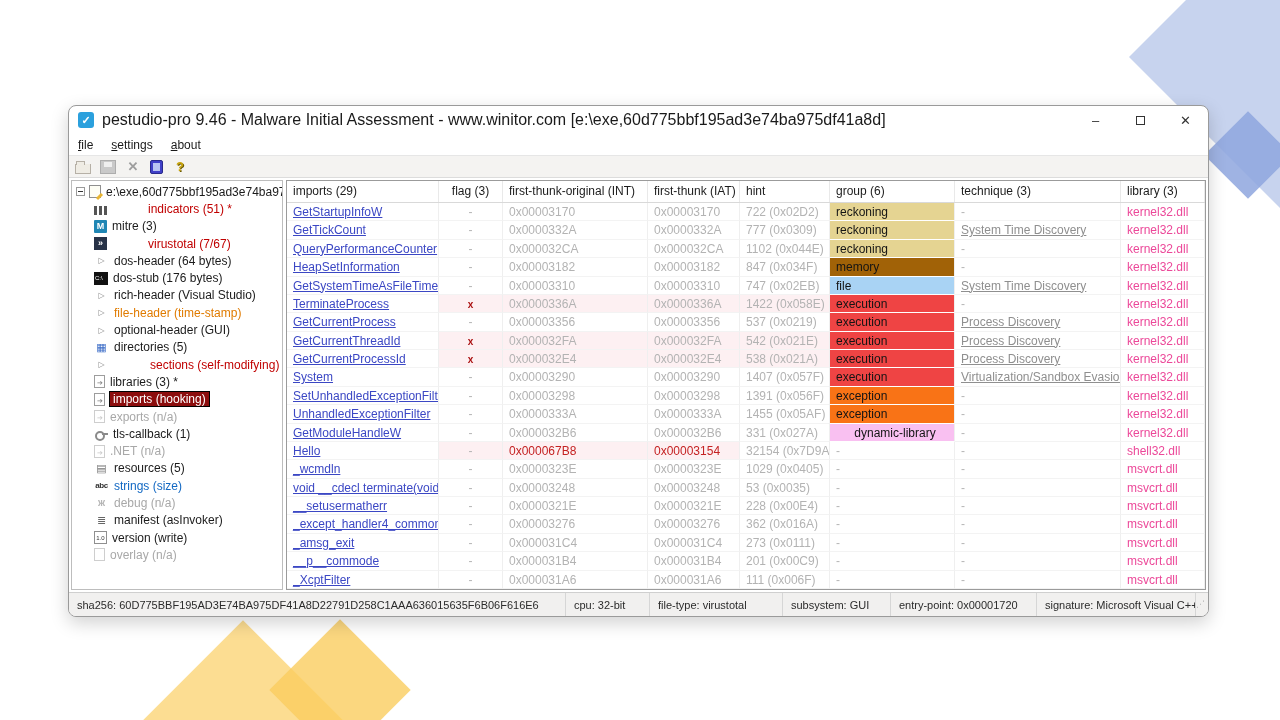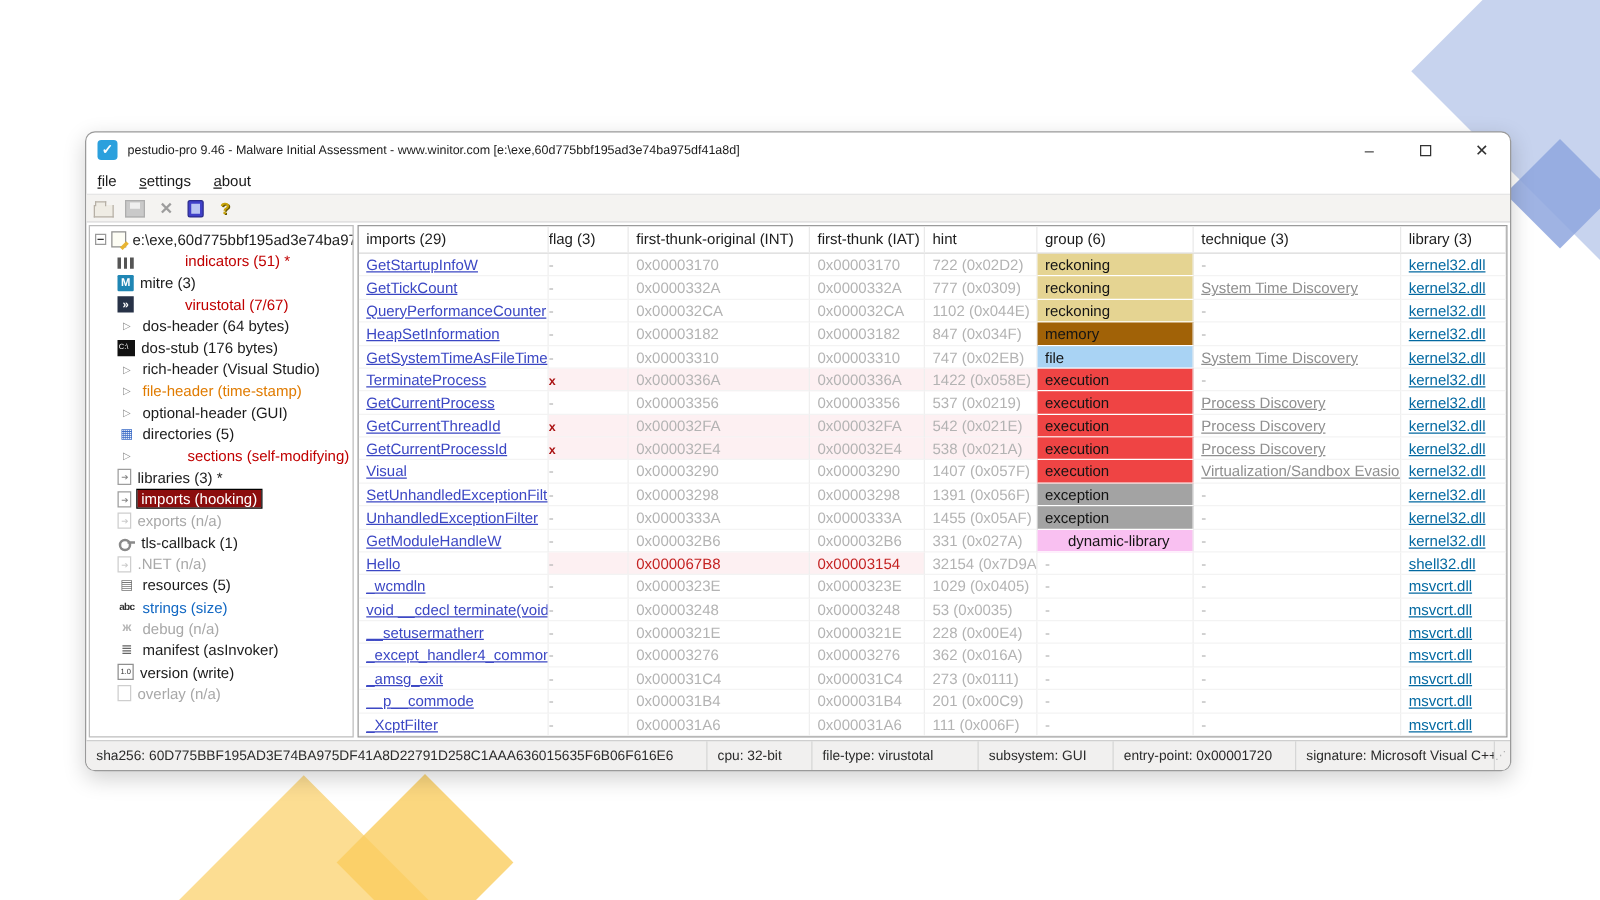--- a/index.html
+++ b/index.html
@@ -15,21 +15,21 @@
 
   
   .window { position:absolute; left:68px; top:105px; width:1141px; height:512px;
             background:#fff; border:1px solid #9a9a9a; border-radius:8px;
             box-shadow:0 6px 18px rgba(0,0,0,.18); display:flex; flex-direction:column;
             z-index:5; overflow:hidden; }
 
   .titlebar { height:28px; display:flex; align-items:center; padding-left:9px; flex:none; }
   .app-icon { width:16px; height:16px; background:#2ba0dd; border-radius:3px; color:#fff;
               font-size:11px; font-weight:bold; text-align:center; line-height:16px; flex:none; }
-  .title-text { font-size:10px; color:#1a1a1a; margin-left:8px; white-space:nowrap; }
+  .title-text { font-size:16px; color:#1a1a1a; margin-left:8px; white-space:nowrap; }
   .win-controls { margin-left:auto; display:flex; height:100%; }
   .win-btn { width:45px; height:100%; display:flex; align-items:center; justify-content:center;
              font-size:13px; color:#333; cursor:default; }
   .max-box { width:9px; height:9px; border:1px solid #333; }
 
   .menubar { height:21px; display:flex; align-items:center; padding-left:9px; gap:18px; flex:none; }
   .menu-item { font-size:12px; color:#1a1a1a; }
   .menu-item::first-letter { text-decoration:underline; }
 
   .toolbar { height:23px; background:#f4f3f1; border-top:1px solid #e6e6e6;
@@ -88,35 +88,35 @@
 
   
   .table-panel { flex:1; border:1px solid #9b9b9b; background:#fff; display:flex;
                  flex-direction:column; overflow:hidden; }
   .thead { height:22px; display:flex; border-bottom:1px solid #d9d9d9; flex:none; }
   .th { font-size:12px; color:#1c1c1c; padding:3px 0 0 6px; border-right:1px solid #e9e9e9;
         white-space:nowrap; overflow:hidden; }
   .trow { height:18.38px; display:flex; flex:none; }
   .td { font-size:12px; padding:2px 0 0 6px; border-right:1px solid #efefef;
         border-bottom:1px solid #f3f3f3; white-space:nowrap; overflow:hidden; }
-  .c0 { width:152px; flex:none; } .c1 { width:64px; flex:none; text-align:left; padding-left:0; }
+  .c0 { width:152px; flex:none; } .c1 { width:64px; flex:none; text-align:center; padding-left:0; }
   .c2 { width:145px; flex:none; } .c3 { width:92px; flex:none; } .c4 { width:90px; flex:none; }
   .c5 { width:125px; flex:none; } .c6 { width:166px; flex:none; } .c7 { flex:1; }
   .imp-link { color:#3b47c4; text-decoration:underline; }
-  .lib-link { color:#0369a1; text-decoration:underline; }
+  .lib-link { color:#ec4899; }
   .tech-link { color:#8f8f8f; text-decoration:underline; }
   .hexval { color:#b3b3b3; } .hintval { color:#b3b3b3; }
   .dash { color:#b5b5b5; }
   .flag-x { color:#aa1111; font-weight:bold; font-size:10px; }
   .pink { background:#fdf0f2; }
   .red-hex { color:#c42222; }
   .gcell { color:#141414; border-bottom:1px solid #fff; }
   .g-reckoning { background:#e5d492; } .g-memory { background:#a16207; }
   .g-file { background:#a9d3f4; } .g-execution { background:#ef4444; }
-  .g-exception { background:#a3a3a3; } .g-dynamic { background:#f9c0f1;text-align:center; }
+  .g-exception { background:#f97316; } .g-dynamic { background:#f9c0f1;text-align:center; }
 
   
   .statusbar { height:24px; flex:none; border-top:1px solid #cfcfcf; background:#f1f0ef;
                display:flex; align-items:center; font-size:11px; color:#2b2b2b; }
   .seg { padding:0 8px; border-right:1px solid #d6d6d6; height:100%; display:flex;
          align-items:center; white-space:nowrap; overflow:hidden; }
   .seg:last-child { border-right:none; }
   .s0 { width:497px; flex:none; } .s1 { width:84px; flex:none; } .s2 { width:133px; flex:none; }
   .s3 { width:108px; flex:none; } .s4 { width:146px; flex:none; } .s5 { flex:1; }
   .grip { width:12px; height:100%; color:#b0b0b0; font-size:9px; line-height:22px; flex:none; }
@@ -366,21 +366,21 @@
             <div class="td c0"><span class="imp-link">GetCurrentProcessId</span></div>
             <div class="td c1 pink"><span class="flag-x">x</span></div>
             <div class="td c2 pink"><span class="hexval">0x000032E4</span></div>
             <div class="td c3 pink"><span class="hexval">0x000032E4</span></div>
             <div class="td c4 pink"><span class="hintval">538 (0x021A)</span></div>
             <div class="td c5 gcell g-execution"><span>execution</span></div>
             <div class="td c6"><span class="tech-link">Process Discovery</span></div>
             <div class="td c7"><span class="lib-link">kernel32.dll</span></div>
           </div>
           <div class="trow">
-            <div class="td c0"><span class="imp-link">Visual</span></div>
+            <div class="td c0"><span class="imp-link">System</span></div>
             <div class="td c1"><span class="dash">-</span></div>
             <div class="td c2"><span class="hexval">0x00003290</span></div>
             <div class="td c3"><span class="hexval">0x00003290</span></div>
             <div class="td c4"><span class="hintval">1407 (0x057F)</span></div>
             <div class="td c5 gcell g-execution"><span>execution</span></div>
             <div class="td c6"><span class="tech-link">Virtualization/Sandbox Evasion</span></div>
             <div class="td c7"><span class="lib-link">kernel32.dll</span></div>
           </div>
           <div class="trow">
             <div class="td c0"><span class="imp-link">SetUnhandledExceptionFilter</span></div>

